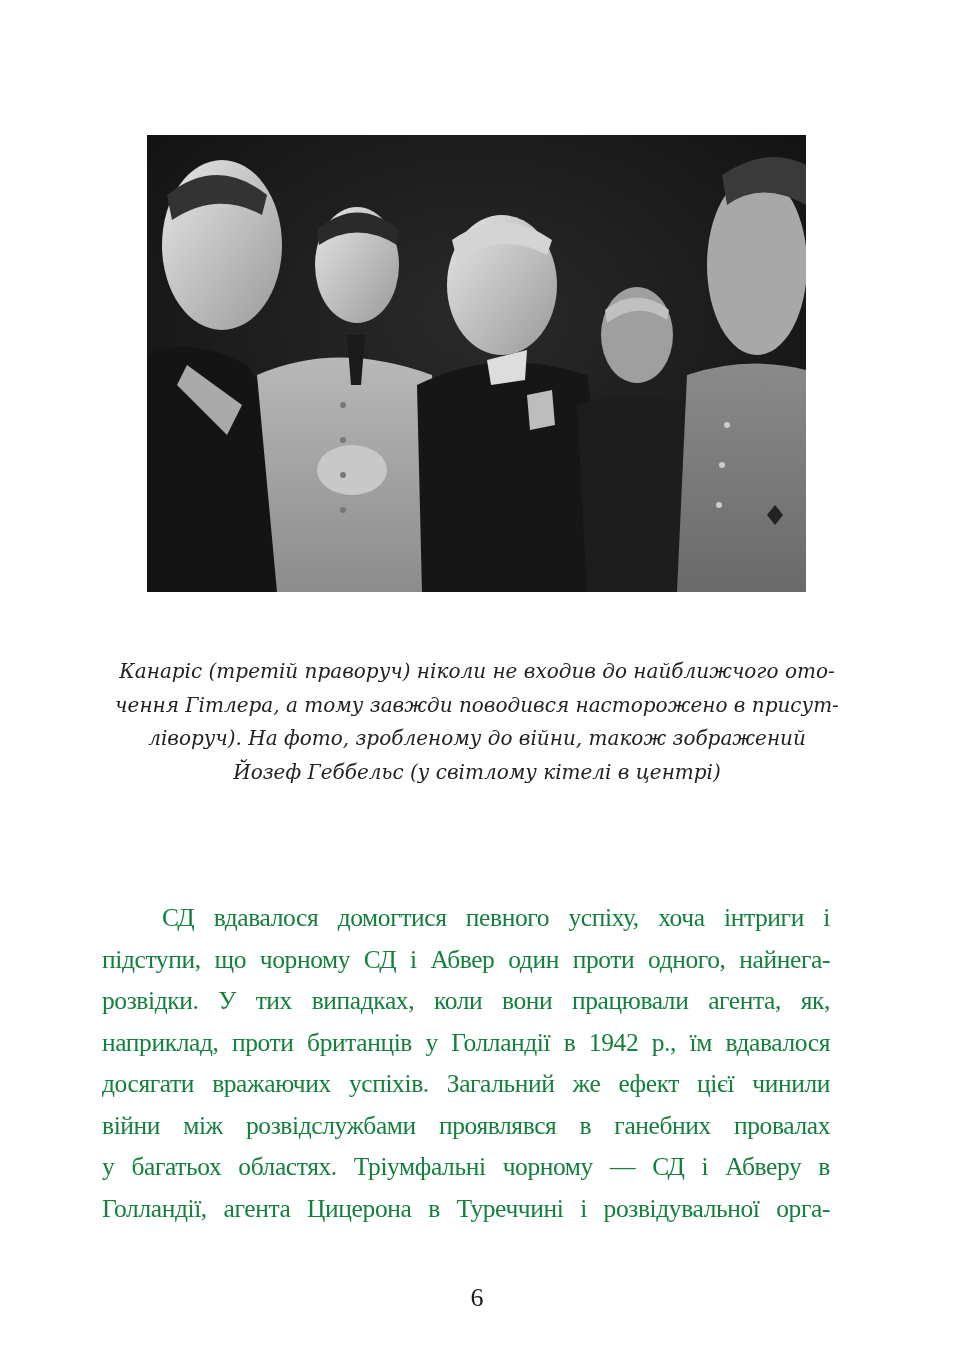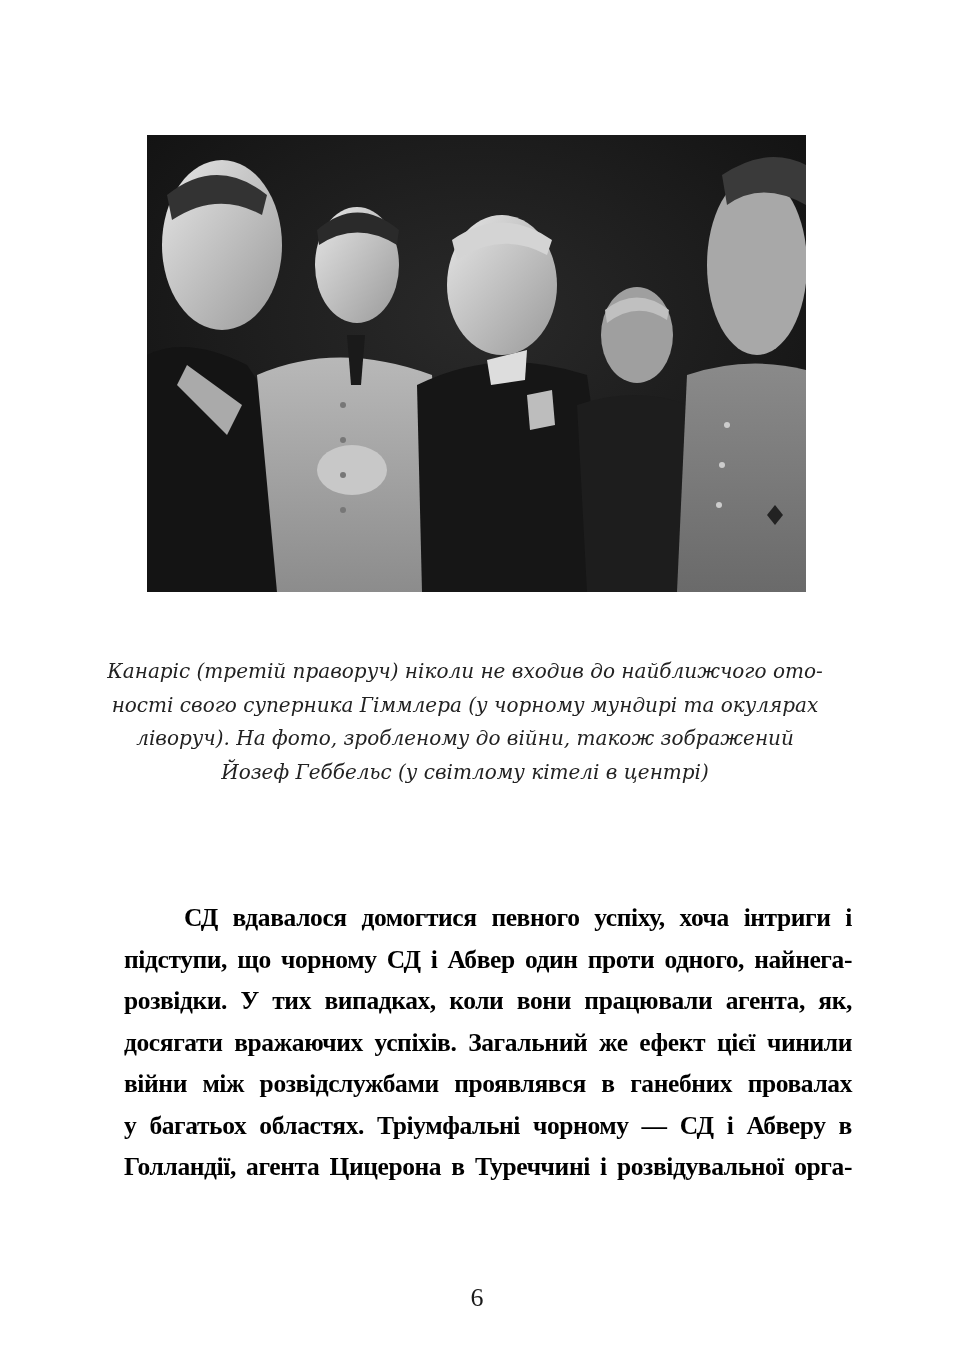--- a/index.html
+++ b/index.html
@@ -19,41 +19,40 @@
       left: 147px;
       top: 135px;
       width: 659px;
       height: 457px;
       background: #1c1c1c;
       overflow: hidden;
     }
     .photo svg { display: block; width: 100%; height: 100%; }
     .caption {
       position: absolute;
-      left: 100px;
+      left: 112px;
       top: 655px;
       width: 730px;
       font-family: "DejaVu Serif", serif;
       font-style: italic;
       font-size: 20px;
       line-height: 33.5px;
       text-align: center;
       color: #222;
     }
     .caption .line { display: block; white-space: nowrap; }
     .body-text {
       position: absolute;
-      left: 124px;
+      left: 102px;
       top: 897px;
       width: 728px;
       font-family: "Liberation Serif", serif;
       font-size: 25.5px;
       line-height: 41.5px;
-      color: #000000;
-      font-weight: bold;
+      color: #15803d;
     }
     .body-text .line {
       display: block;
       white-space: nowrap;
       text-align: justify;
       text-align-last: justify;
       letter-spacing: -0.4px;
     }
     .body-text .line.indent { padding-left: 60px; }
     .page-number {
@@ -122,28 +121,29 @@
     <path d="M575 40 Q620 10 659 30 L659 70 Q615 45 580 70 Z" fill="#3a3a3a"></path>
     <circle cx="580" cy="290" r="3" fill="#ccc"></circle>
     <circle cx="575" cy="330" r="3" fill="#ccc"></circle>
     <circle cx="572" cy="370" r="3" fill="#ccc"></circle>
     <path d="M620 380 l8 -10 l8 10 l-8 10 Z" fill="#222"></path>
   </svg>
 </div>
 
 <div class="caption">
   <span class="line">Канаріс (третій праворуч) ніколи не входив до найближчого ото-</span>
-  <span class="line">ності свого суперника Гіммлера (у чорному мундирі та окулярах</span>
+  <span class="line">чення Гітлера, а тому завжди поводився насторожено в присут-</span>
   <span class="line">ліворуч). На фото, зробленому до війни, також зображений</span>
   <span class="line">Йозеф Геббельс (у світлому кітелі в центрі)</span>
 </div>
 
 <div class="body-text">
   <span class="line indent">СД вдавалося домогтися певного успіху, хоча інтриги і</span>
   <span class="line">підступи, що чорному СД і Абвер один проти одного, найнега-</span>
   <span class="line">розвідки. У тих випадках, коли вони працювали агента, як,</span>
+  <span class="line">наприклад, проти британців у Голландії в 1942 р., їм вдавалося</span>
   <span class="line">досягати вражаючих успіхів. Загальний же ефект цієї чинили</span>
   <span class="line">війни між розвідслужбами проявлявся в ганебних провалах</span>
   <span class="line">у багатьох областях. Тріумфальні чорному — СД і Абверу в</span>
   <span class="line">Голландії, агента Цицерона в Туреччині і розвідувальної орга-</span>
 </div>
 
 <div class="page-number">6</div>
 
 </body></html>

